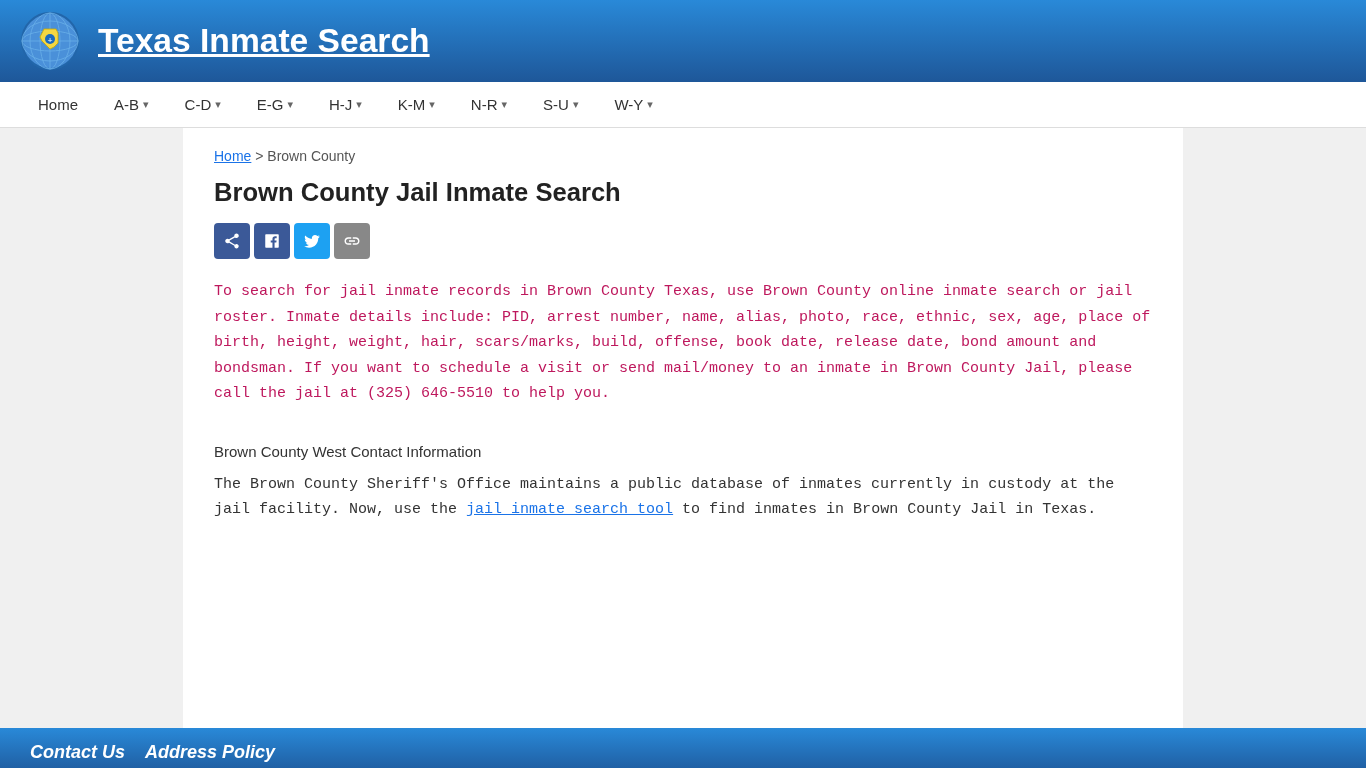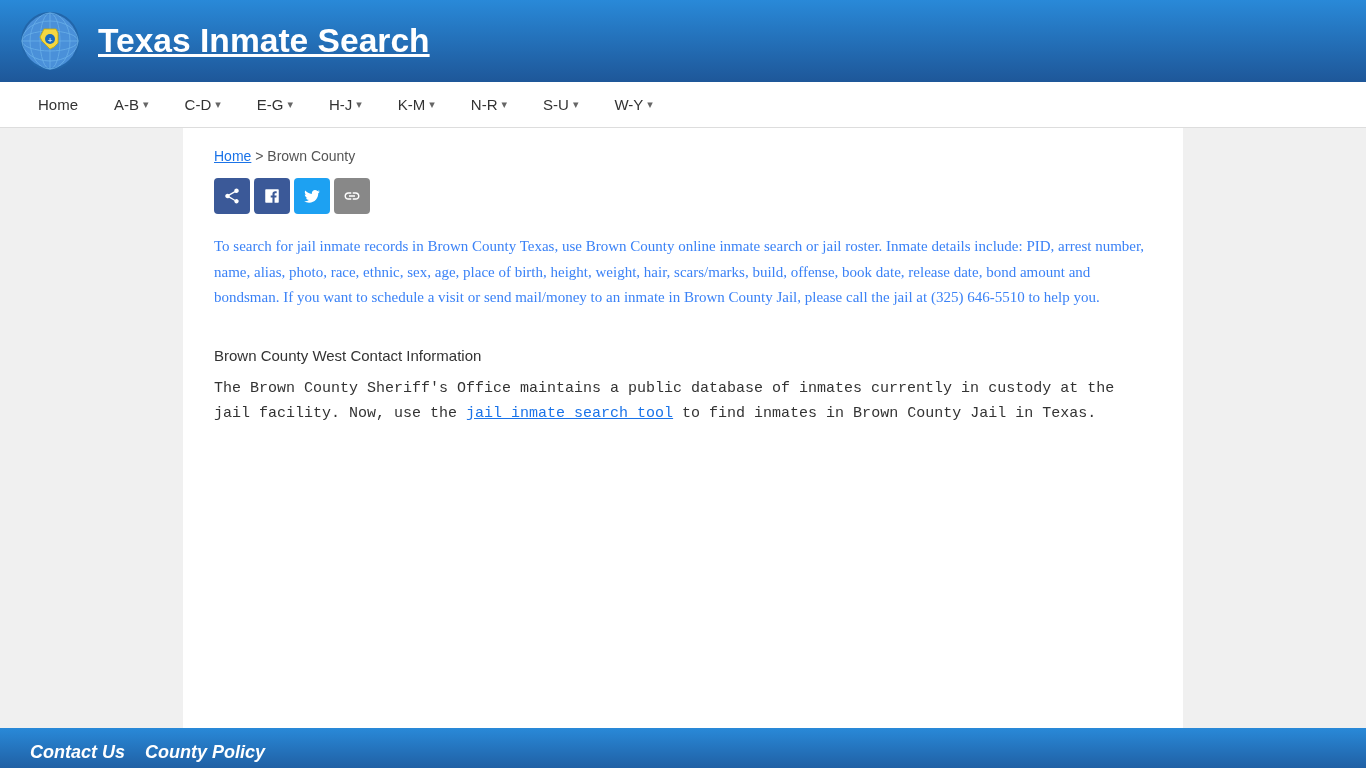--- a/index.html
+++ b/index.html
@@ -100,24 +100,24 @@
       cursor: pointer;
       margin-right: 4px;
     }
     .social-share { background: #3b5998; }
     .social-facebook { background: #3b5998; }
     .social-twitter { background: #1da1f2; }
     .social-link { background: #888; }
 
     
     #description {
-      font-family: Liberation Serif, serif;
+      font-family: Liberation Mono, monospace;
       font-size: 15px;
       line-height: 1.7;
-      color: #3b82f6;
+      color: #be185d;
       margin-bottom: 18px;
     }
 
     
     #contact-heading {
       font-family: Arial, sans-serif;
       font-size: 15px;
       font-weight: normal;
       margin-bottom: 12px;
       color: #333;
@@ -245,20 +245,21 @@
 <div id="main-wrapper">
 
   
   <div id="breadcrumb">
     <a>Home</a>
     <span>&gt;</span>
     <span>Brown County</span>
   </div>
 
   
+  <h1 id="page-title">Brown County Jail Inmate Search</h1>
 
   
   <div id="social-buttons">
     <div class="social-btn social-share" title="Share">
       <svg width="18" height="18" viewBox="0 0 24 24" fill="white">
         <path d="M18 16.08c-.76 0-1.44.3-1.96.77L8.91 12.7c.05-.23.09-.46.09-.7s-.04-.47-.09-.7l7.05-4.11c.54.5 1.25.81 2.04.81 1.66 0 3-1.34 3-3s-1.34-3-3-3-3 1.34-3 3c0 .24.04.47.09.7L8.04 9.81C7.5 9.31 6.79 9 6 9c-1.66 0-3 1.34-3 3s1.34 3 3 3c.79 0 1.5-.31 2.04-.81l7.12 4.16c-.05.21-.08.43-.08.65 0 1.61 1.31 2.92 2.92 2.92 1.61 0 2.92-1.31 2.92-2.92s-1.31-2.92-2.92-2.92z"></path>
       </svg>
     </div>
     <div class="social-btn social-facebook" title="Share on Facebook">
       <svg width="18" height="18" viewBox="0 0 24 24" fill="white">
@@ -288,14 +289,14 @@
 
   
   <p id="bottom-text">
     <span>The Brown County Sheriff's Office maintains a public database of inmates currently in custody at the jail facility. Now, use the </span><a>jail inmate search tool</a><span> to find inmates in Brown County Jail in Texas.</span>
   </p>
 
 </div>
 
 <footer id="footer">
   <a class="footer-link">Contact Us</a>
-  <a class="footer-link">County Policy</a>
+  <a class="footer-link">Address Policy</a>
 </footer>
 
 </body></html>

